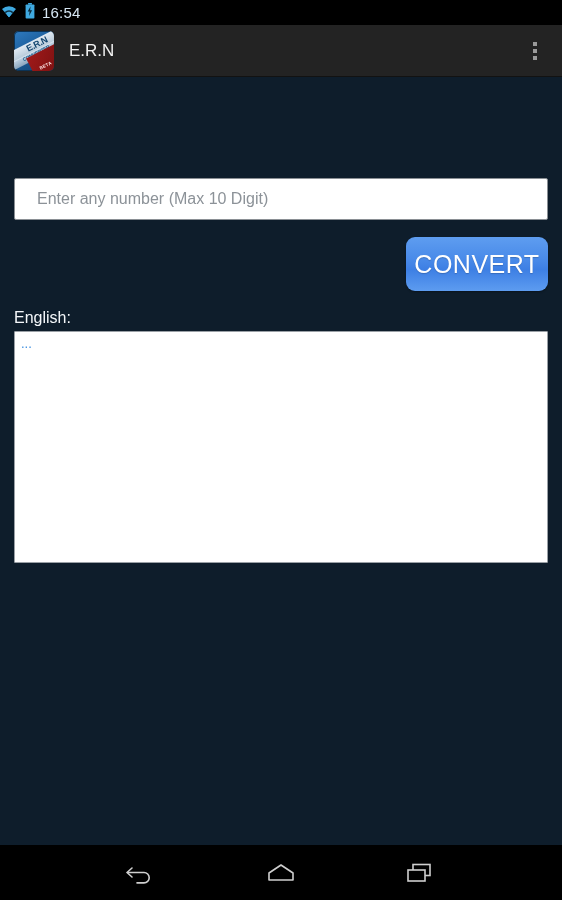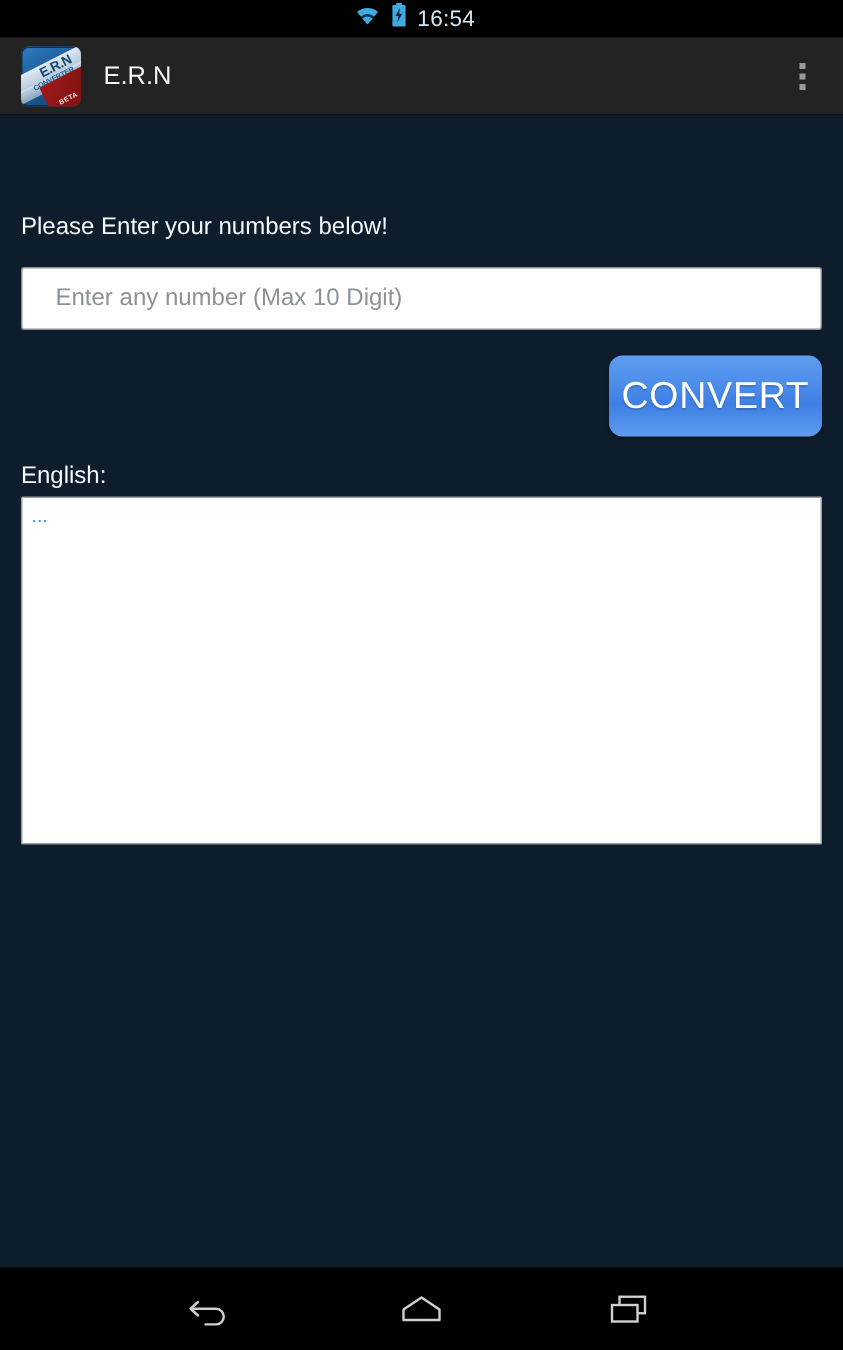--- a/index.html
+++ b/index.html
@@ -20,21 +20,21 @@
 
   
   .status-bar {
     position: absolute;
     top: 0; left: 0;
     width: 562px;
     height: 25px;
     background: #000000;
     display: flex;
     align-items: center;
-    justify-content: center;
+    justify-content: flex-start;
     padding-right: 9px;
     box-sizing: border-box;
   }
   .status-icons {
     display: flex;
     align-items: center;
     gap: 7px;
   }
   .wifi-icon { display: block; }
   .battery-icon { display: block; }
@@ -302,21 +302,20 @@
     <div class="overflow-menu">
       <i></i>
       <i></i>
       <i></i>
     </div>
   </div>
 
   <div class="content">
 
 
-    <div class="subtitle">Please Enter your numbers below!</div>
 
     <input class="number-input" type="text" placeholder="Enter any number (Max 10 Digit)" style="">
 
     <button class="convert-button">CONVERT</button>
 
     <div class="result-label">English:</div>
 
     <div class="result-box">...</div>
 
   </div>

